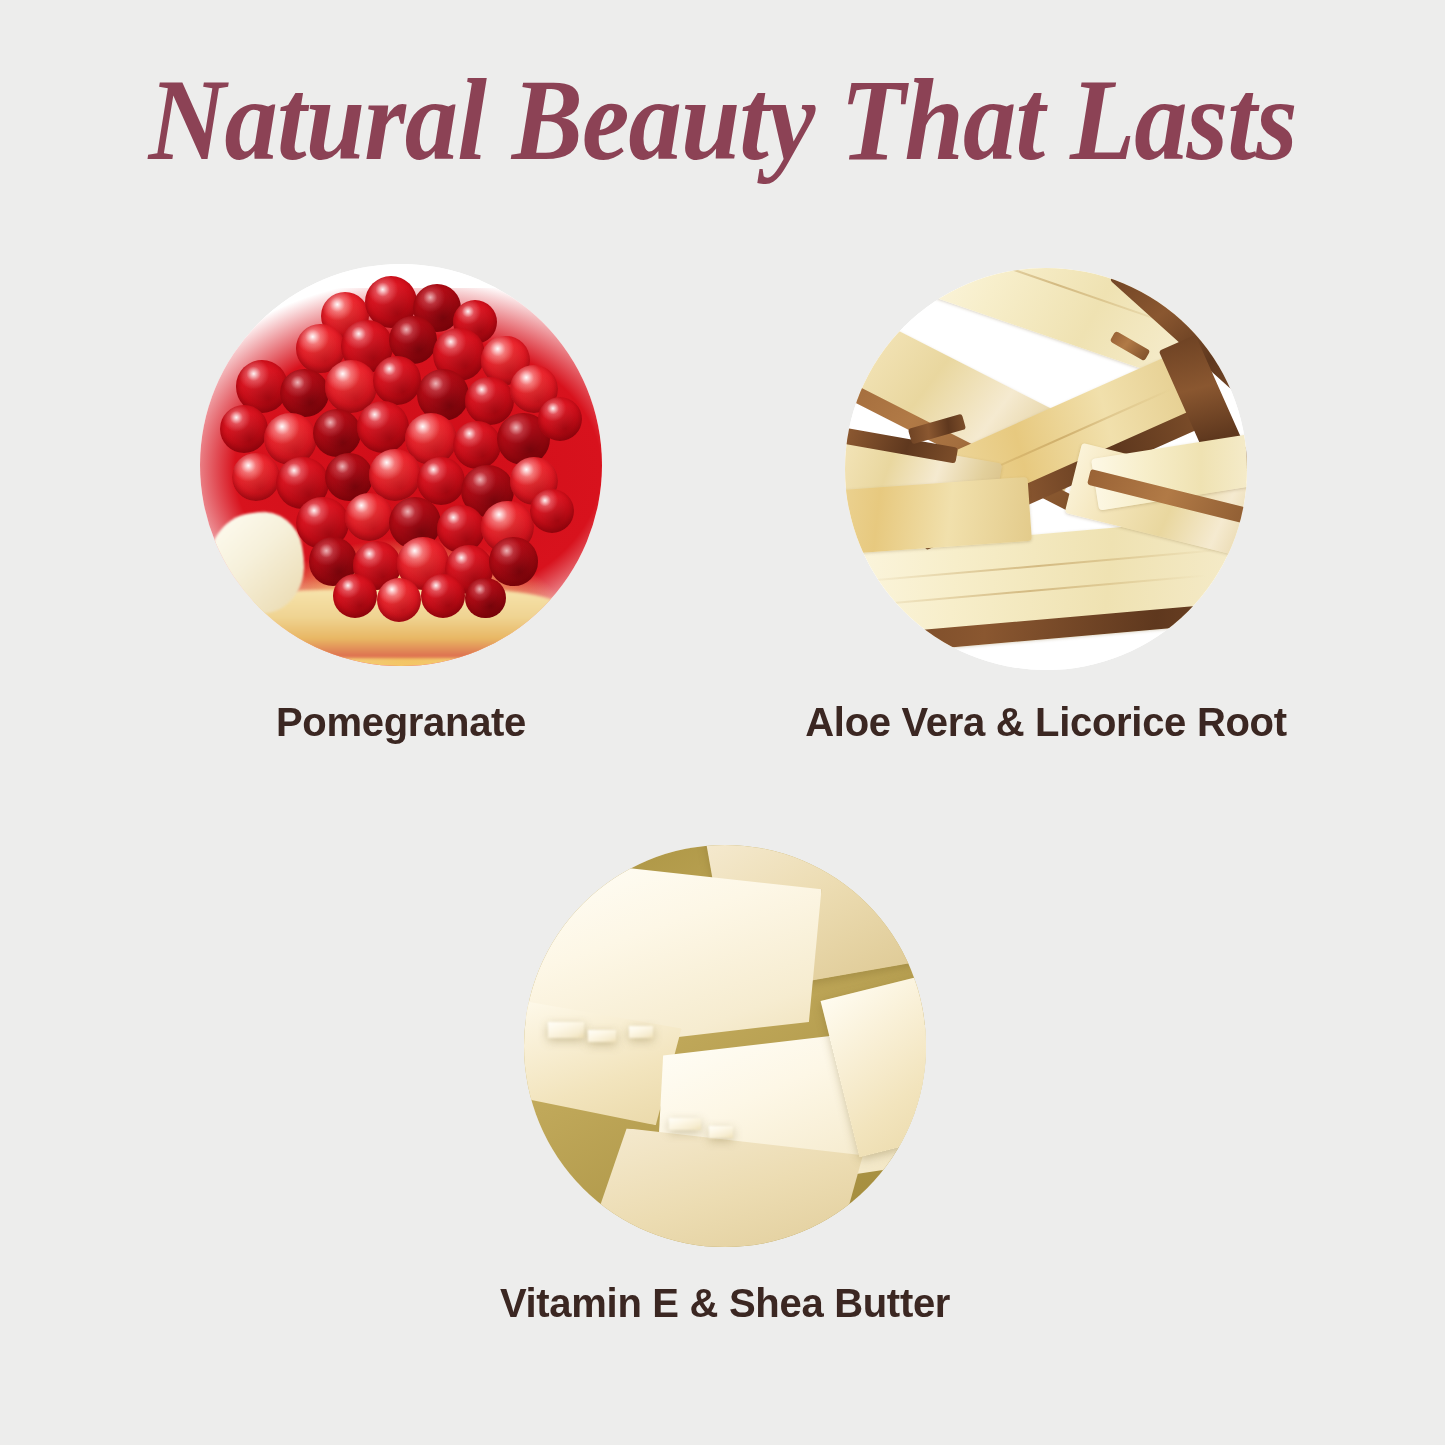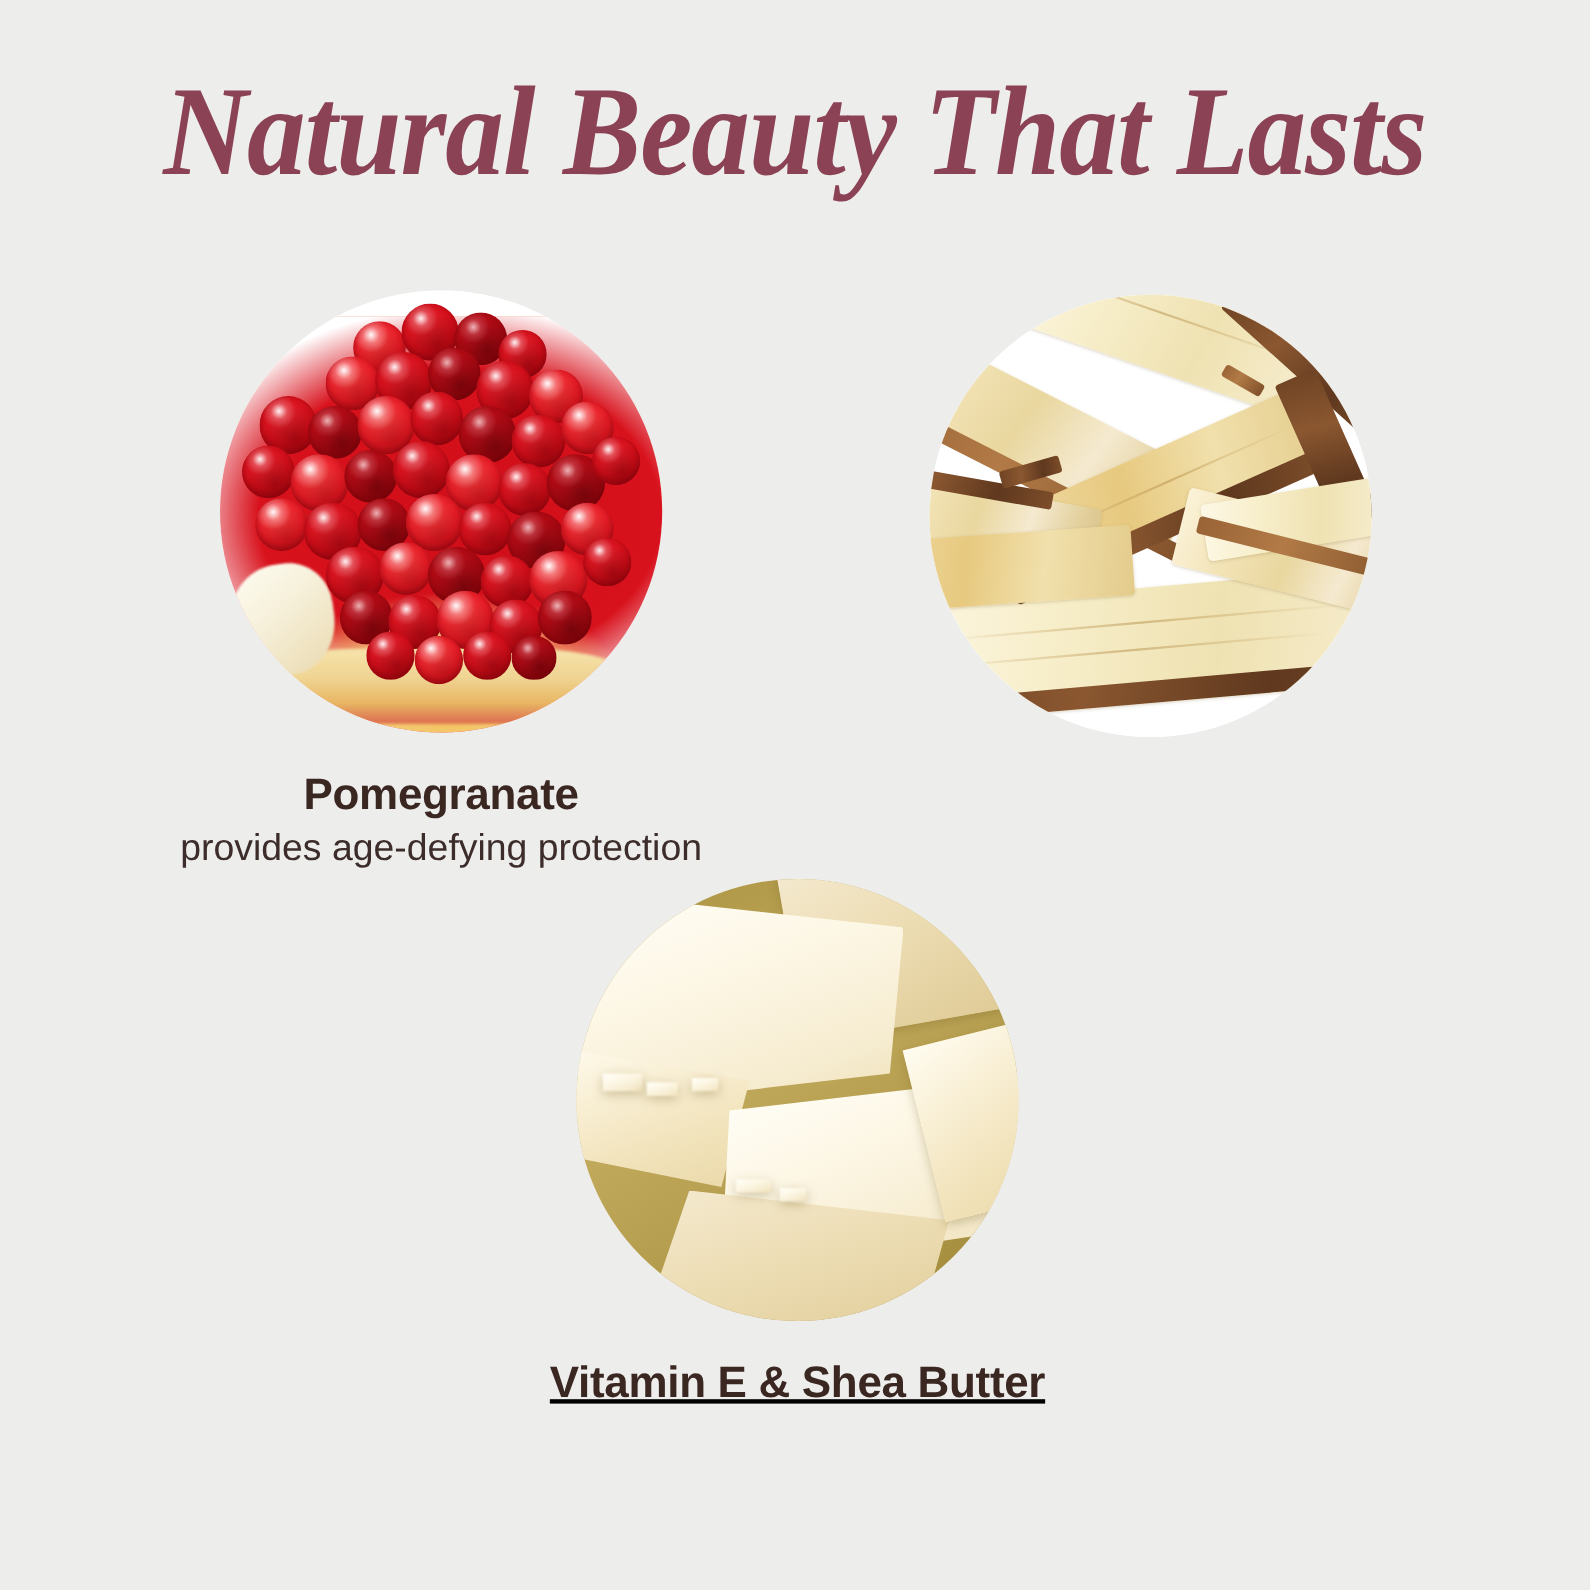--- a/index.html
+++ b/index.html
@@ -72,21 +72,21 @@
     white-space: nowrap;
   }
 
   
   #card-pomegranate { left: 200px; top: 264px; }
   #card-pomegranate .caption { margin-top: 34px; }
 
   #card-licorice { left: 845px; top: 268px; }
   #card-licorice .caption { margin-top: 30px; }
 
-  #card-shea { left: 524px; top: 799px; text-decoration: underline; }
+  #card-shea { left: 524px; top: 845px; }
   #card-shea .caption { margin-top: 34px; }
 
   
   .pom-bg {
     position: absolute; inset: 0;
     background: #ffffff;
   }
   .pom-body {
     position: absolute;
     left: -4%; top: 6%; width: 112%; height: 98%;
@@ -225,21 +225,20 @@
         <div class="aril" style="left:61%;top:70%;width:12%;height:12%;"></div>
         <div class="aril dk" style="left:72%;top:68%;width:12%;height:12%;"></div>
         <div class="aril" style="left:33%;top:77%;width:11%;height:11%;"></div>
         <div class="aril lt" style="left:44%;top:78%;width:11%;height:11%;"></div>
         <div class="aril" style="left:55%;top:77%;width:11%;height:11%;"></div>
         <div class="aril dk" style="left:66%;top:78%;width:10%;height:10%;"></div>
       </div>
     </div>
     <div class="caption">
       <div class="cap-title">Pomegranate</div>
-      <div class="cap-sub">provides age-defying protection</div>
     </div>
   </div>
 
   <div class="card" id="card-licorice">
     <div class="circle-wrap">
       <div class="lic-bg"></div>
       <div>
 
         <div class="slice pale" style="left:-10%;top:66%;width:125%;height:26%;transform:rotate(-5deg);"></div>
         <div class="bark" style="left:-8%;top:87%;width:122%;height:5%;transform:rotate(-5deg);"></div>
@@ -265,20 +264,21 @@
 
         <div class="slice" style="left:-14%;top:44%;width:52%;height:17%;transform:rotate(10deg);"></div>
         <div class="slice warm" style="left:-12%;top:54%;width:58%;height:16%;transform:rotate(-4deg);"></div>
         <div class="bark" style="left:-14%;top:41%;width:42%;height:4%;transform:rotate(10deg);"></div>
 
         <div class="bark" style="left:16%;top:38%;width:14%;height:4%;transform:rotate(-16deg);"></div>
         <div class="bark light" style="left:66%;top:18%;width:10%;height:3%;transform:rotate(30deg);"></div>
       </div>
     </div>
     <div class="caption">
+      <div class="cap-title">Aloe Vera &amp; Licorice Root</div>
     </div>
   </div>
 
   <div class="card" id="card-shea">
     <div class="circle-wrap">
       <div class="shea-bg"></div>
       <div>
 
         <div class="chunk shade" style="left:48%;top:-8%;width:62%;height:40%;transform:rotate(-10deg);"></div>
 

